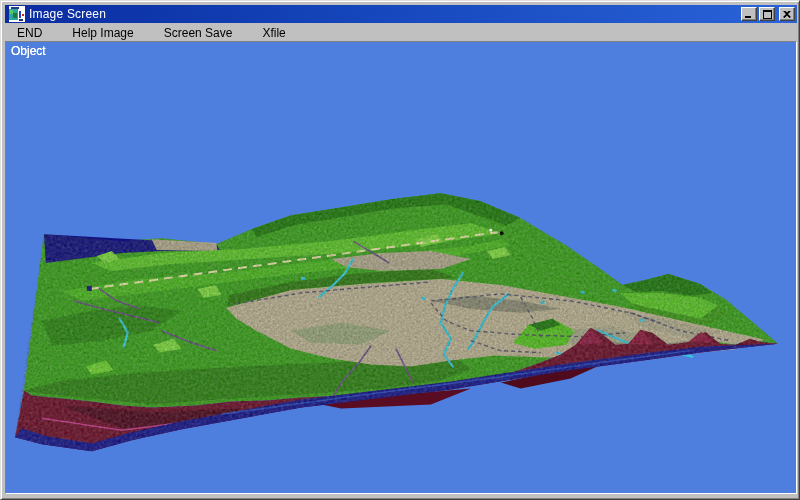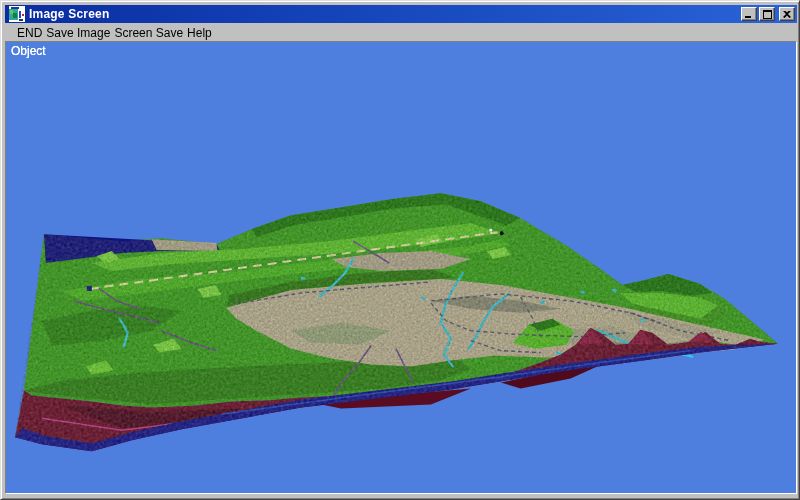--- a/index.html
+++ b/index.html
@@ -10,34 +10,34 @@
     border-top:1px solid #dfdfdf; border-left:1px solid #dfdfdf;
     border-right:1px solid #404040; border-bottom:1px solid #404040;
     box-shadow: inset 1px 1px 0 #ffffff, inset -1px -1px 0 #808080;
   }
   .titlebar {
     position:absolute; left:4px; top:4px; width:792px; height:18px;
     background:linear-gradient(90deg,#0a2ca0 0%,#1443b8 40%,#2a63d8 100%);
     display:flex; align-items:center; padding:0 2px; color:#ffffff;
   }
   .titlebar .app-icon { width:16px; height:16px; margin:0 4px 0 2px; flex:0 0 auto; }
-  .title-text { font-size:12px; font-weight:bold; letter-spacing:0.2px; }
+  .title-text { font-size:12px; font-weight:normal; letter-spacing:0.2px; }
   .win-buttons { margin-left:auto; display:flex; gap:2px; align-items:center; }
   .win-btn {
     width:16px; height:14px; background:#c0c0c0;
     border-top:1px solid #ffffff; border-left:1px solid #ffffff;
     border-right:1px solid #404040; border-bottom:1px solid #404040;
     box-shadow: inset -1px -1px 0 #808080;
     display:flex; align-items:center; justify-content:center;
     font-size:9px; color:#000; cursor:pointer;
   }
   .win-btn.close { margin-left:2px; }
   .menubar {
     position:absolute; left:4px; top:23px; width:792px; height:17px;
-    background:#c0c0c0; display:flex; align-items:center; gap:0;
+    background:#c0c0c0; display:flex; align-items:center; gap:26px;
     padding-left:10px; font-size:12px; color:#000000;
   }
   .menu-item { cursor:default; padding:1px 2px; }
   .viewport {
     position:absolute; left:4px; top:40px; width:792px; height:453px;
     background:#4c1d95; overflow:hidden;
     border-top:1px solid #808080; border-left:1px solid #808080;
     border-bottom:1px solid #ffffff; border-right:1px solid #ffffff;
   }
   .viewport svg { display:block; width:100%; height:100%; }
@@ -77,23 +77,23 @@
       <div class="win-btn close" title="Close">
         <svg width="8" height="7" viewBox="0 0 8 7">
             <path d="M0 0 L3 3 L0 6 L1.5 7 L4 4.5 L6.5 7 L8 6 L5 3 L8 0 L6.5 -1 L4 1.5 L1.5 -1 Z" fill="#000"></path>
           </svg>
       </div>
     </div>
   </div>
 
   <div class="menubar">
     <span class="menu-item">END</span>
-    <span class="menu-item">Save Image</span>
+    <span class="menu-item">Help Image</span>
     <span class="menu-item">Screen Save</span>
-    <span class="menu-item">Help</span>
+    <span class="menu-item">Xfile</span>
   </div>
 
   <div class="viewport">
     <svg viewBox="4 40 792 453" preserveAspectRatio="none">
       <defs>
         <clipPath id="terrainClip">
           <path d="M42,233 L120,240 160,237 215,243 250,228 290,214 335,207 390,198 440,192 480,200 520,217 545,232 565,244 600,268 622,284 645,279 668,273 700,283 726,299 778,343
                    L700,352 650,359 560,371 450,389 300,407 180,429 130,440 90,451 40,444 13,437 Z"></path>
         </clipPath>
         <filter id="grainDark" x="0" y="0" width="100%" height="100%">

